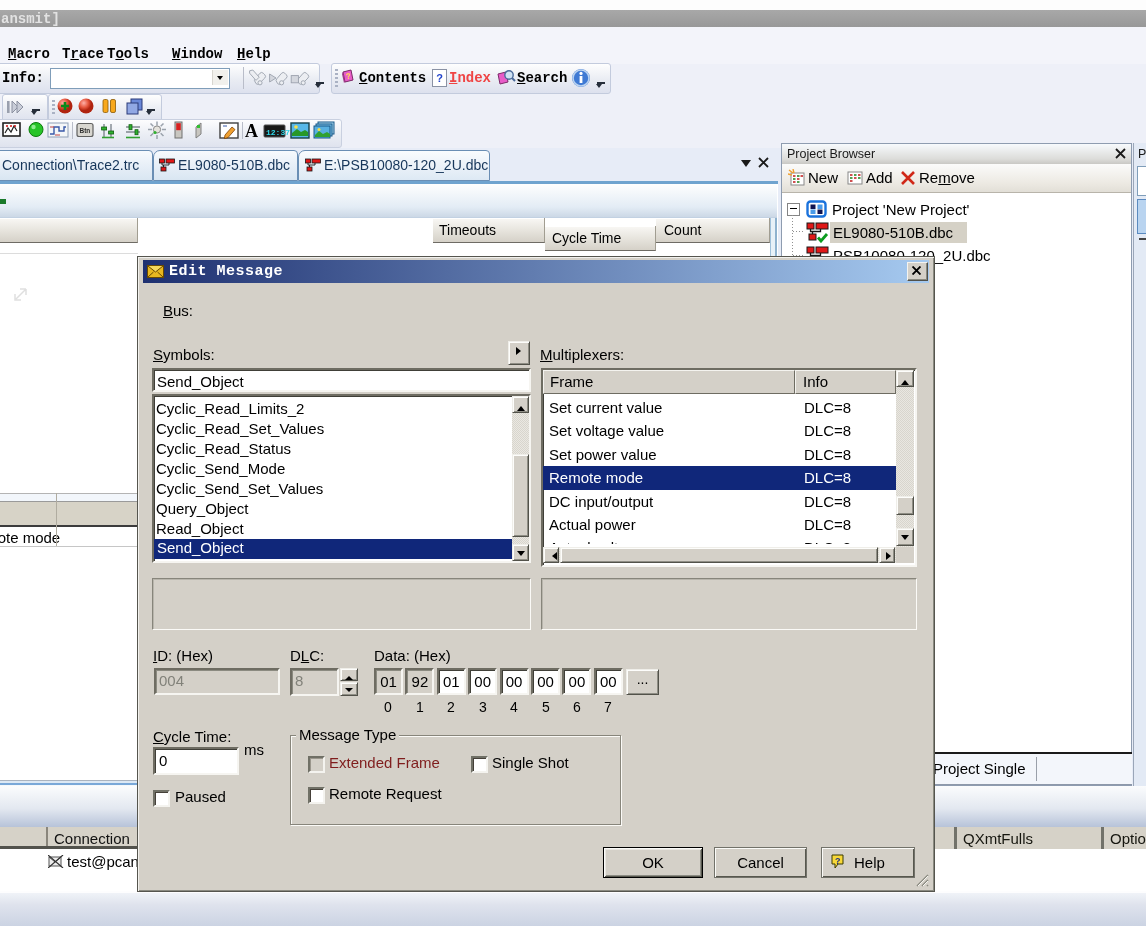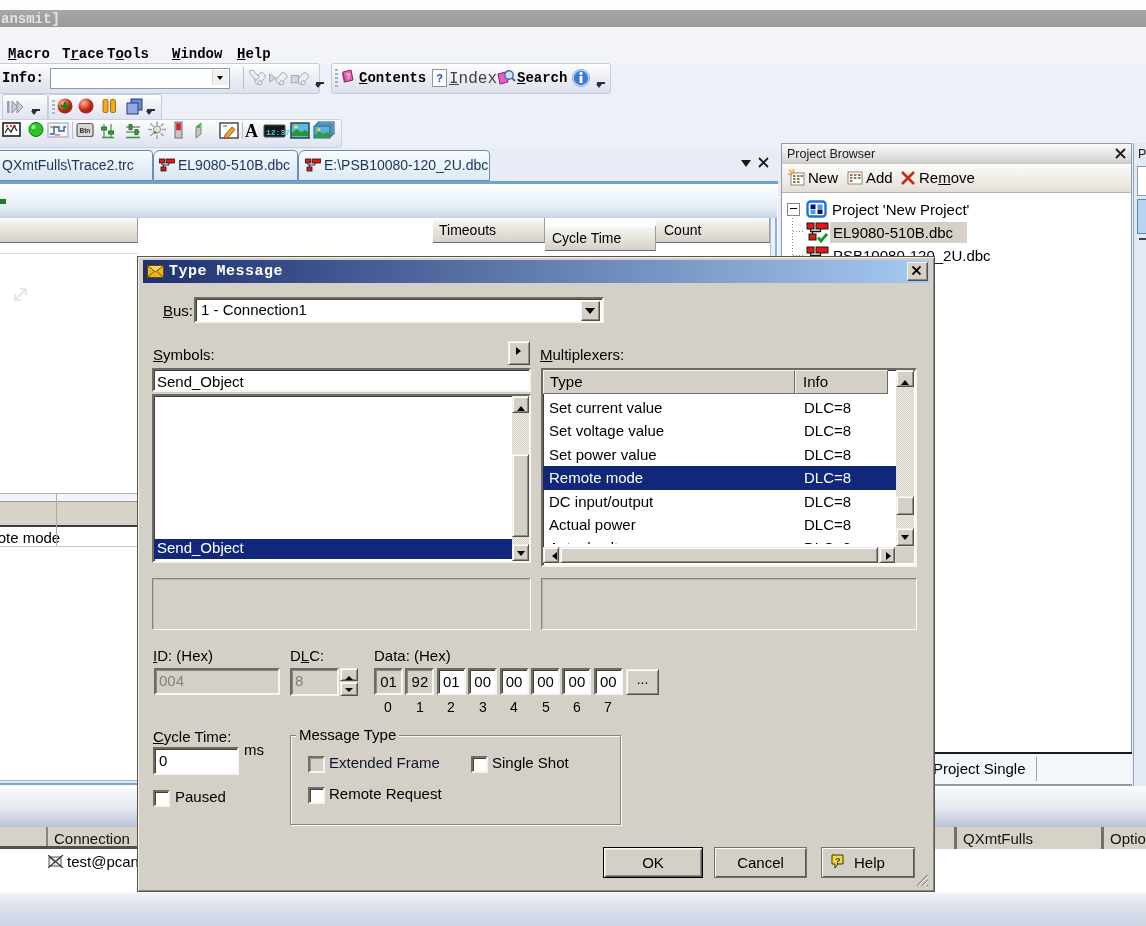--- a/index.html
+++ b/index.html
@@ -61,21 +61,21 @@
 <div class="a" style="left:331px;top:63px;width:278px;height:29px;background:linear-gradient(180deg,#fefefe,#e9ecf3 55%,#dde1ee);border:1px solid #c3cbdd;border-radius:3px">
   <div class="a" style="left:3px;top:5px;width:3px;height:18px;background:repeating-linear-gradient(180deg,#aab2c4 0 2px,transparent 2px 4px)"></div>
 </div>
 <svg class="a" width="18" height="18" viewBox="0 0 18 18" style="left:340px;top:68px">
   <path d="M3 4 L11 2 L13 12 L5 14 Z" fill="#e85cc8" stroke="#7c2a68" stroke-width="1"></path>
   <path d="M3 4 L5 14 L4 15 L2 6 Z" fill="#a03488"></path>
   <text x="6" y="11" font-size="8" fill="#ffe34c" font-weight="bold" font-family="Liberation Sans, sans-serif" transform="rotate(-8 8 9)">?</text>
 </svg>
 <div class="a mono" style="left:359px;top:70px;font-size:14px;font-weight:bold;color:#000"><u>C</u>ontents</div>
 <div class="a" style="left:432px;top:69px;width:13px;height:16px;background:#fff;border:1px solid #8a92a4;font-size:11px;font-weight:bold;color:#2244cc;text-align:center;line-height:16px">?</div>
-<div class="a mono" style="left:449px;top:70px;font-size:16px;font-weight:normal;color:#404040"><u>I</u>ndex</div>
+<div class="a mono" style="left:449px;top:70px;font-size:14px;font-weight:bold;color:#ef4444"><u>I</u>ndex</div>
 <svg class="a" width="20" height="18" viewBox="0 0 20 18" style="left:496px;top:68px">
   <path d="M2 6 L10 4 L12 14 L4 16 Z" fill="#e85cc8" stroke="#7c2a68" stroke-width="1"></path>
   <circle cx="13" cy="7" r="4.2" fill="#cfe2f4" stroke="#4a6a9a" stroke-width="1.4"></circle>
   <path d="M16 10 L19 13" stroke="#4a6a9a" stroke-width="2"></path>
 </svg>
 <div class="a mono" style="left:517px;top:70px;font-size:14px;font-weight:bold;color:#000"><u>S</u>earch</div>
 <svg class="a" width="20" height="20" viewBox="0 0 20 20" style="left:571px;top:68px">
   <circle cx="10" cy="10" r="9" fill="#3f7ad4"></circle>
   <circle cx="10" cy="10" r="8" fill="none" stroke="#bcd4f0" stroke-width="1.6"></circle>
   <rect x="8.6" y="8" width="2.8" height="7" fill="#fff"></rect>
@@ -174,21 +174,21 @@
 
   <rect x="316" y="3" width="16" height="12" fill="#a8d8f0" stroke="#185888" stroke-width="1"></rect>
   <rect x="314" y="5" width="16" height="12" fill="#78c0e8" stroke="#185888" stroke-width="1"></rect>
   <rect x="312" y="7" width="16" height="12" fill="#58b0e0" stroke="#185888" stroke-width="1"></rect>
   <path d="M313 16 l4 -4 4 3 4 -2 3 2 v3 h-15 z" fill="#30a030"></path>
   <circle cx="317" cy="10.5" r="1.5" fill="#f8e048"></circle>
 </svg>
 
 <div class="a" style="left:0;top:148px;width:1146px;height:33px;background:#e7ecf7"></div>
 <div class="a" style="left:-12px;top:150px;width:163px;height:29px;background:linear-gradient(180deg,#f7fafd,#e6eef7 55%,#d9e6f2);border:1px solid #6a8eb4;border-radius:7px 4px 0 0">
-  <div class="a" style="left:13px;top:6px;font-size:14px;color:#16365a;white-space:nowrap">QXmtFulls\Trace2.trc</div>
+  <div class="a" style="left:13px;top:6px;font-size:14px;color:#16365a;white-space:nowrap">Connection\Trace2.trc</div>
 </div>
 <div class="a" style="left:153px;top:150px;width:143px;height:29px;background:linear-gradient(180deg,#f7fafd,#e6eef7 55%,#d9e6f2);border:1px solid #6a8eb4;border-radius:7px 4px 0 0">
   <svg class="a" width="16" height="14" viewBox="0 0 16 14" style="left:5px;top:7px">
     <rect x="0.5" y="1" width="5" height="4" fill="#e01818" stroke="#181818" stroke-width="0.8"></rect>
     <rect x="7" y="1" width="8.5" height="4" fill="#e01818" stroke="#181818" stroke-width="0.8"></rect>
     <rect x="2" y="9" width="5" height="4" fill="#e01818" stroke="#181818" stroke-width="0.8"></rect>
     <path d="M3 5 v2 h7 v-2 M4.5 7 v2" stroke="#181818" stroke-width="0.9" fill="none"></path>
   </svg>
   <div class="a" style="left:24px;top:6px;font-size:14px;color:#16365a;white-space:nowrap">EL9080-510B.dbc</div>
 </div>
@@ -358,66 +358,67 @@
 <div class="a" style="left:0;top:893px;width:1146px;height:33px;background:linear-gradient(180deg,#f0f3f8,#dfe3ed 35%,#cbd3e3)"></div>
 
 <div class="a" style="left:137px;top:256px;width:796px;height:634px;background:#d4d0c8;border:1px solid #55554e;box-shadow:inset 1px 1px 0 #f2f1ed,inset -1px -1px 0 #8a8a80">
 
   <div class="a" style="left:5px;top:3px;width:786px;height:23px;background:linear-gradient(90deg,#1e3070,#a6caf0)">
     <svg class="a" width="17" height="13" viewBox="0 0 17 13" style="left:4px;top:5px">
       <rect x="0.5" y="0.5" width="16" height="12" fill="#e8b820" stroke="#6a4a00"></rect>
       <path d="M1 1 l7.5 6 7.5 -6" stroke="#6a4a00" fill="#f6d85c"></path>
       <path d="M1 12 l5.5 -5 M16 12 l-5.5 -5" stroke="#6a4a00" fill="none"></path>
     </svg>
-    <div class="a mono" style="left:26px;top:3px;font-size:15px;font-weight:bold;color:#fff;letter-spacing:0.5px;white-space:nowrap">Type Message</div>
+    <div class="a mono" style="left:26px;top:3px;font-size:15px;font-weight:bold;color:#fff;letter-spacing:0.5px;white-space:nowrap">Edit Message</div>
     <div class="a" style="left:764px;top:2px;width:19px;height:17px;background:#d4d0c8;border:1px solid;border-color:#f4f3ef #50504a #50504a #f4f3ef;box-shadow:inset -1px -1px 0 #8a8a80">
       <svg width="9" height="9" viewBox="0 0 9 9" style="position:absolute;left:4px;top:3px">
           <path d="M0.5 0.5 L8.5 8.5 M8.5 0.5 L0.5 8.5" stroke="#000" stroke-width="1.9"></path>
         </svg>
     </div>
   </div>
 
   <div class="a tt" style="left:25px;top:45px"><u>B</u>us:</div>
-  <div class="a sunk" style="left:56px;top:40px;width:410px;height:26px;box-sizing:border-box">
-    <div class="a tt" style="left:5px;top:2px">1 - Connection1</div>
-    <div class="a" style="right:2px;top:2px;width:17px;height:18px;background:#d4d0c8;border:1px solid;border-color:#f4f3ef #50504a #50504a #f4f3ef;box-shadow:inset -1px -1px 0 #8a8a80">
-      <div class="a" style="left:3px;top:6px;width:0;height:0;border:5px solid transparent;border-top:6px solid #000"></div>
-    </div>
-  </div>
 
   <div class="a tt" style="left:15px;top:89px"><u>S</u>ymbols:</div>
   <div class="a rais" style="left:370px;top:84px;width:22px;height:24px;box-sizing:border-box">
     <div class="a" style="left:7px;top:5px;width:0;height:0;border:4px solid transparent;border-left:5px solid #000"></div>
   </div>
   <div class="a tt" style="left:402px;top:89px"><u>M</u>ultiplexers:</div>
 
   <div class="a sunk" style="left:14px;top:111px;width:379px;height:24px;box-sizing:border-box">
     <div class="a tt" style="left:3px;top:3px">Send_Object</div>
   </div>
 
   <div class="a sunk" style="left:14px;top:137px;width:379px;height:169px;box-sizing:border-box">
+    <div class="a" style="left:2px;top:3px;width:373px;font-size:15px;color:#000;line-height:20px;white-space:pre">Cyclic_Read_Limits_2
+Cyclic_Read_Set_Values
+Cyclic_Read_Status
+Cyclic_Send_Mode
+Cyclic_Send_Set_Values
+Query_Object
+Read_Object</div>
     <div class="a" style="left:0px;top:143px;width:358px;height:20px;background:#10277a;color:#fff;font-size:15px;padding-left:3px;box-sizing:border-box">Send_Object</div>
 
     <div class="a" style="right:0;top:0;width:17px;height:165px;background:repeating-conic-gradient(#eae8e2 0 25%,#d8d5cd 0 50%) 0 0/2px 2px">
       <div class="a rais" style="left:0;top:0;width:17px;height:17px;box-sizing:border-box">
           <div class="a" style="left:4px;top:5px;width:0;height:0;border:4px solid transparent;border-bottom:5px solid #000"></div>
         </div>
       <div class="a rais" style="left:0;top:58px;width:17px;height:83px;box-sizing:border-box"></div>
       <div class="a rais" style="left:0;bottom:0;width:17px;height:17px;box-sizing:border-box">
           <div class="a" style="left:4px;top:6px;width:0;height:0;border:4px solid transparent;border-top:5px solid #000"></div>
         </div>
     </div>
   </div>
 
   <div class="a sunk" style="left:403px;top:111px;width:376px;height:199px;box-sizing:border-box">
 
     <div class="a" style="left:0;top:0;width:252px;height:24px;background:#d4d0c8;border:1px solid;border-color:#f4f3ef #6e6c62 #6e6c62 #f4f3ef;box-sizing:border-box">
-        <div class="a tt" style="left:6px;top:2px">Type</div>
+        <div class="a tt" style="left:6px;top:2px">Frame</div>
       </div>
-    <div class="a" style="left:252px;top:0;width:93px;height:24px;background:#d4d0c8;border:1px solid;border-color:#f4f3ef #6e6c62 #6e6c62 #f4f3ef;box-sizing:border-box">
+    <div class="a" style="left:252px;top:0;width:101px;height:24px;background:#d4d0c8;border:1px solid;border-color:#f4f3ef #6e6c62 #6e6c62 #f4f3ef;box-sizing:border-box">
         <div class="a tt" style="left:7px;top:2px">Info</div>
       </div>
 
     <div class="a" style="left:0;top:26px;width:353px;height:148px;overflow:hidden;font-size:15px;color:#000">
       <div class="a" style="left:0;top:0;width:353px;height:23.4px">
           <span class="a" style="left:6px;top:3px">Set current value</span>
           <span class="a" style="left:261px;top:3px">DLC=8</span>
         </div>
       <div class="a" style="left:0;top:23.4px;width:353px;height:23.4px">
           <span class="a" style="left:6px;top:3px">Set voltage value</span>
@@ -511,21 +512,21 @@
   <div class="a sunk" style="left:15px;top:490px;width:86px;height:28px;box-sizing:border-box">
       <div class="a tt" style="left:4px;top:3px">0</div>
     </div>
   <div class="a tt" style="left:106px;top:484px">ms</div>
   <div class="a cb" style="left:15px;top:533px"></div>
   <div class="a tt" style="left:37px;top:531px">Paused</div>
 
   <div class="a" style="left:152px;top:478px;width:329px;height:88px;border:1px solid #87857b;box-shadow:1px 1px 0 #fbfaf7,inset 1px 1px 0 #fbfaf7"></div>
   <div class="a tt" style="left:158px;top:469px;background:#d4d0c8;padding:0 3px">Message Type</div>
   <div class="a" style="left:170px;top:499px;width:13px;height:13px;background:#d4d0c8;border:2px solid;border-color:#707066 #f4f3ef #f4f3ef #707066;box-shadow:inset 1px 1px 0 #9a968c"></div>
-  <div class="a tt" style="left:191px;top:497px;color:#0f172a">Extended Frame</div>
+  <div class="a tt" style="left:191px;top:497px;color:#7f1d1d">Extended Frame</div>
   <div class="a cb" style="left:333px;top:499px"></div>
   <div class="a tt" style="left:354px;top:497px">Single Shot</div>
   <div class="a cb" style="left:170px;top:530px"></div>
   <div class="a tt" style="left:191px;top:528px">Remote Request</div>
 
   <div class="a" style="left:465px;top:590px;width:100px;height:31px;background:#d4d0c8;border:1px solid #000;box-shadow:inset 1px 1px 0 #fbfbf8,inset -1px -1px 0 #57574e,inset 2px 2px 0 #e8e6e1,inset -2px -2px 0 #8c8c84;box-sizing:border-box;text-align:center;font-size:15px;line-height:29px">OK</div>
   <div class="a" style="left:576px;top:590px;width:93px;height:31px;background:#d4d0c8;border:1px solid #72726a;box-shadow:inset 1px 1px 0 #fbfbf8,inset -1px -1px 0 #57574e;box-sizing:border-box;text-align:center;font-size:15px;line-height:29px">Cancel</div>
   <div class="a" style="left:683px;top:590px;width:94px;height:31px;background:#d4d0c8;border:1px solid #72726a;box-shadow:inset 1px 1px 0 #fbfbf8,inset -1px -1px 0 #57574e;box-sizing:border-box">
     <svg class="a" width="16" height="16" viewBox="0 0 16 16" style="left:9px;top:6px">
       <path d="M1 1 h11 v9 h-5 l-3 4 v-4 h-3 z" fill="#f8d838" stroke="#3a3a00"></path>

